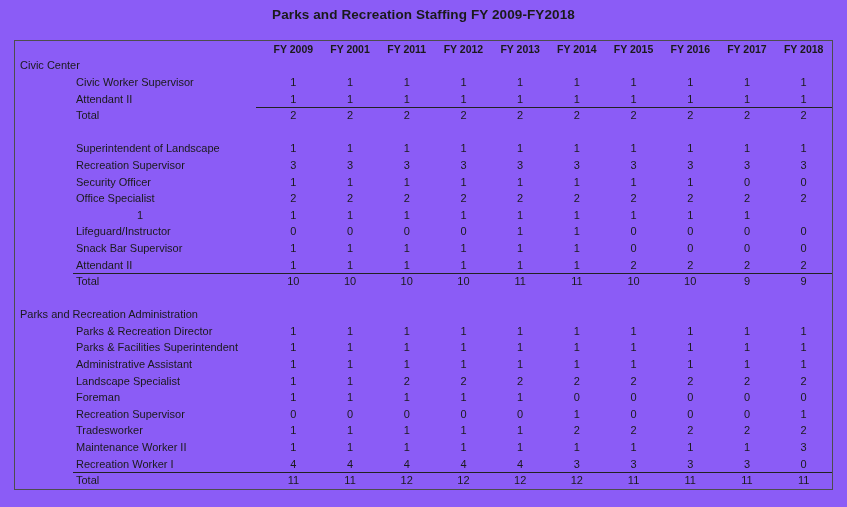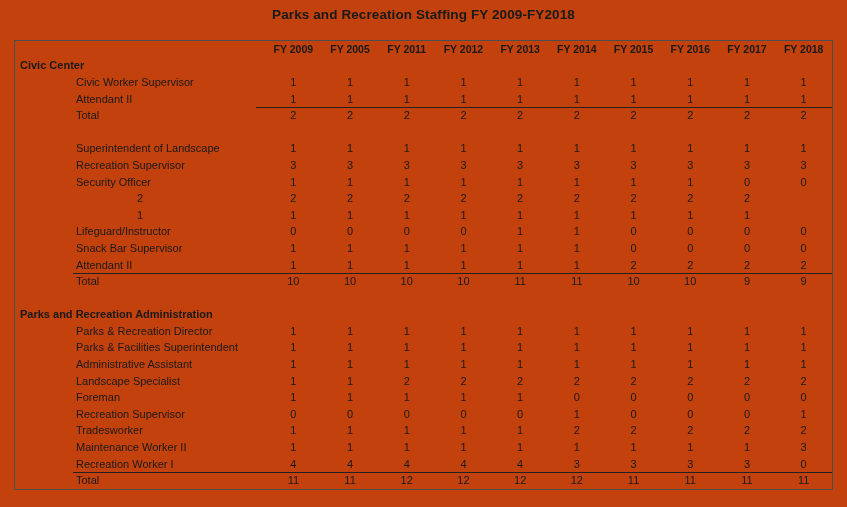--- a/index.html
+++ b/index.html
@@ -1,20 +1,20 @@
 <!DOCTYPE html>
 <html><head>
 <meta charset="utf-8">
 <style>
   html, body { margin: 0; padding: 0; background: #ffffff; }
   .page {
     position: relative;
     width: 847px;
     height: 507px;
-    background: #c2410c;
+    background: #8b5cf6;
     font-family: "Liberation Sans", sans-serif;
     color: #1a1a1a;
     overflow: hidden;
   }
   .title {
     position: absolute;
     top: 7px;
     left: 0;
     width: 100%;
     text-align: center;
@@ -45,21 +45,21 @@
   .cell { box-sizing: border-box; }
   .num { text-align: center; }
   .label {
     padding-left: 61px;
     white-space: nowrap;
     overflow: hidden;
   }
   .header-row .num { font-weight: bold; font-size: 10.5px; }
   .section-row .label {
     padding-left: 5px;
-    font-weight: bold;
+    font-weight: normal;
   }
   .ruled-a::after, .ruled-b::after {
     content: "";
     position: absolute;
     right: 0;
     bottom: -1px;
     height: 0;
     border-bottom: 1.5px solid #222222;
   }
   .ruled-a::after { left: 241px; }
@@ -67,21 +67,21 @@
 </style>
 </head>
 <body>
 
 <div class="page">
   <div class="title">Parks and Recreation Staffing FY 2009-FY2018</div>
   <div class="table-box" id="staffing-table">
       <div class="row header-row">
         <div class="cell label"></div>
         <div class="cell num">FY 2009</div>
-        <div class="cell num">FY 2005</div>
+        <div class="cell num">FY 2001</div>
         <div class="cell num">FY 2011</div>
         <div class="cell num">FY 2012</div>
         <div class="cell num">FY 2013</div>
         <div class="cell num">FY 2014</div>
         <div class="cell num">FY 2015</div>
         <div class="cell num">FY 2016</div>
         <div class="cell num">FY 2017</div>
         <div class="cell num">FY 2018</div>
       </div>
       <div class="row section-row">
@@ -170,20 +170,21 @@
         <div class="cell num">1</div>
         <div class="cell num">1</div>
         <div class="cell num">1</div>
         <div class="cell num">1</div>
         <div class="cell num">1</div>
         <div class="cell num">1</div>
         <div class="cell num">0</div>
         <div class="cell num">0</div>
       </div>
       <div class="row">
+        <div class="cell label">Office Specialist</div>
         <div class="cell num">2</div>
         <div class="cell num">2</div>
         <div class="cell num">2</div>
         <div class="cell num">2</div>
         <div class="cell num">2</div>
         <div class="cell num">2</div>
         <div class="cell num">2</div>
         <div class="cell num">2</div>
         <div class="cell num">2</div>
         <div class="cell num">2</div>

